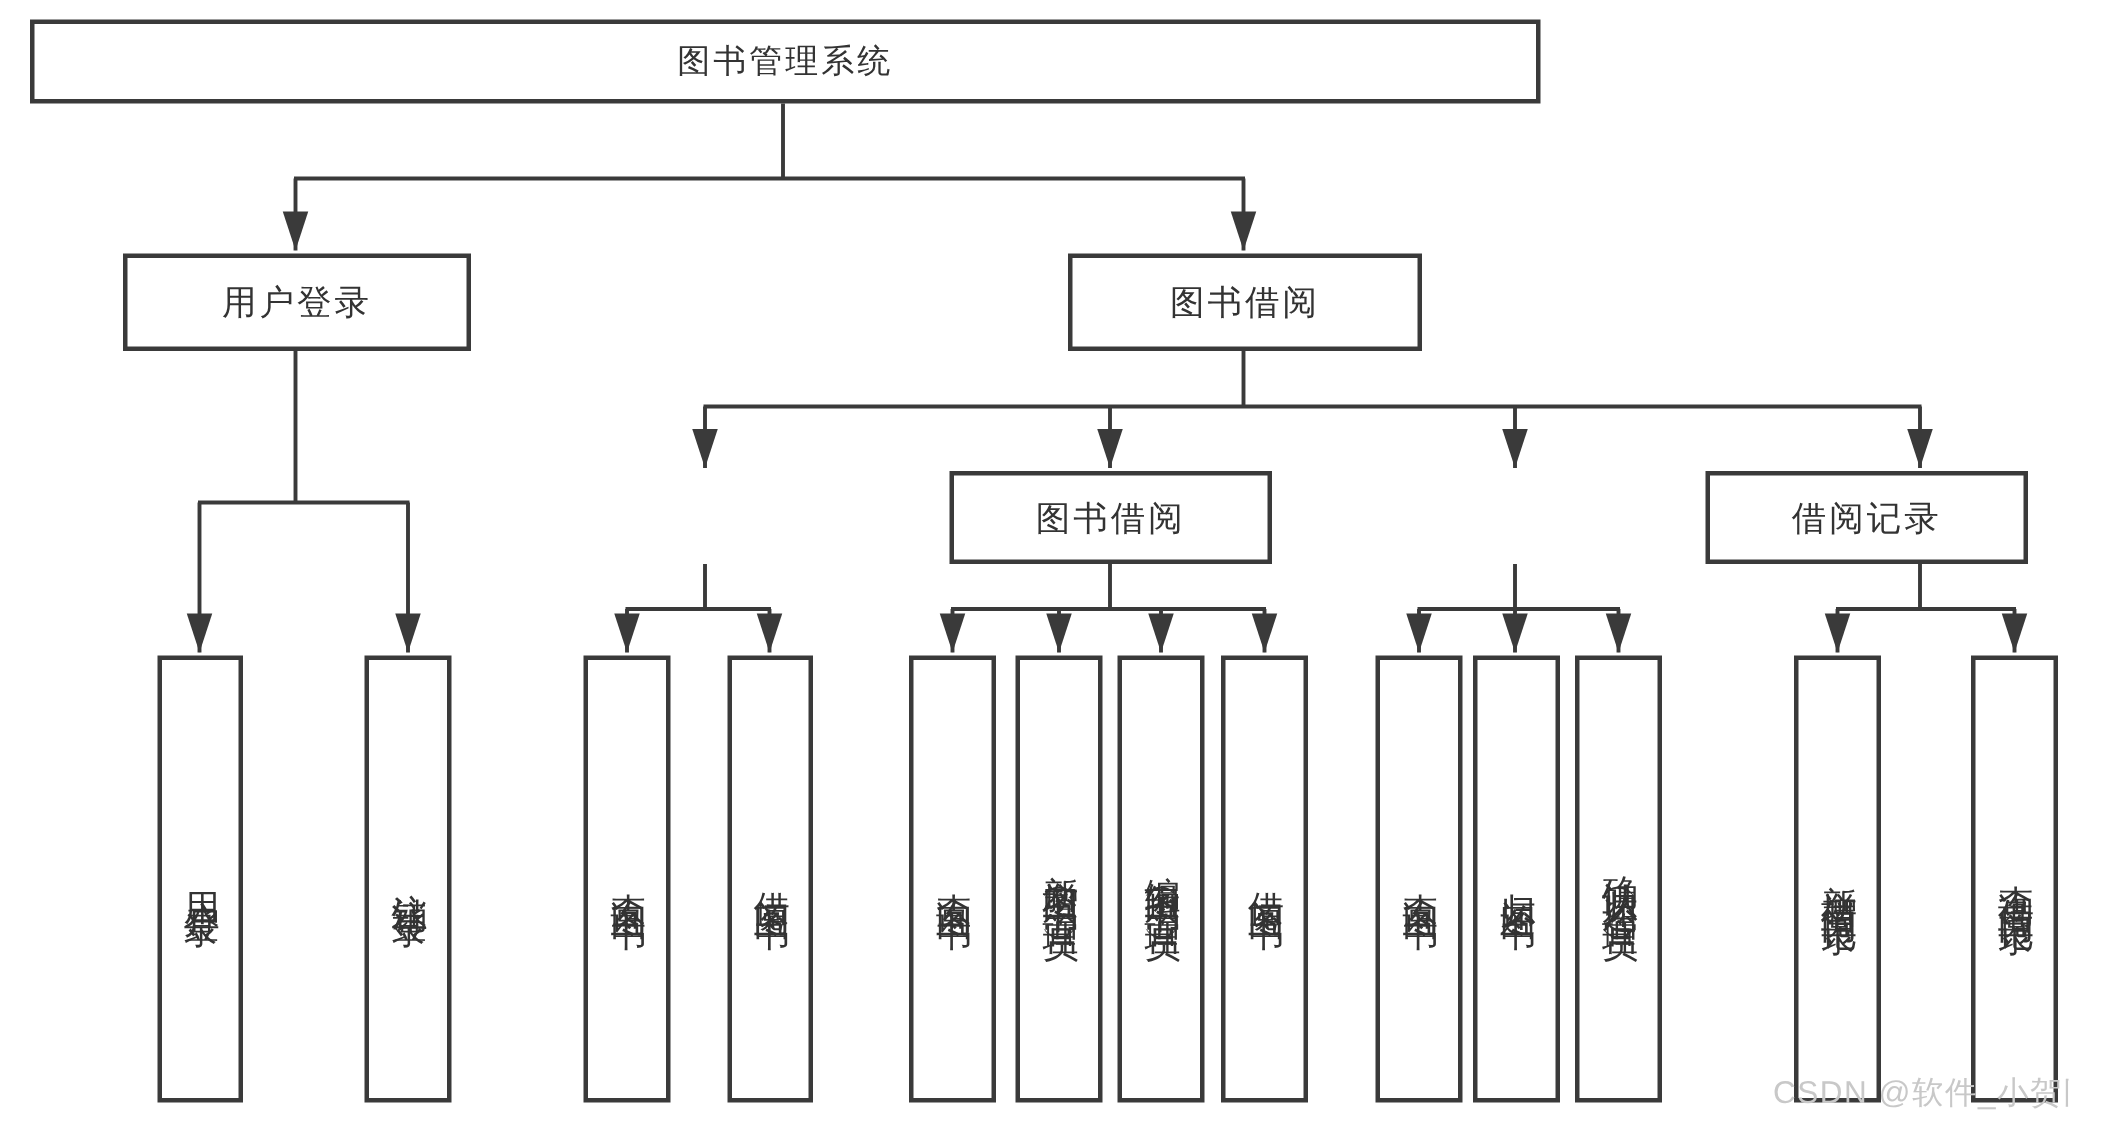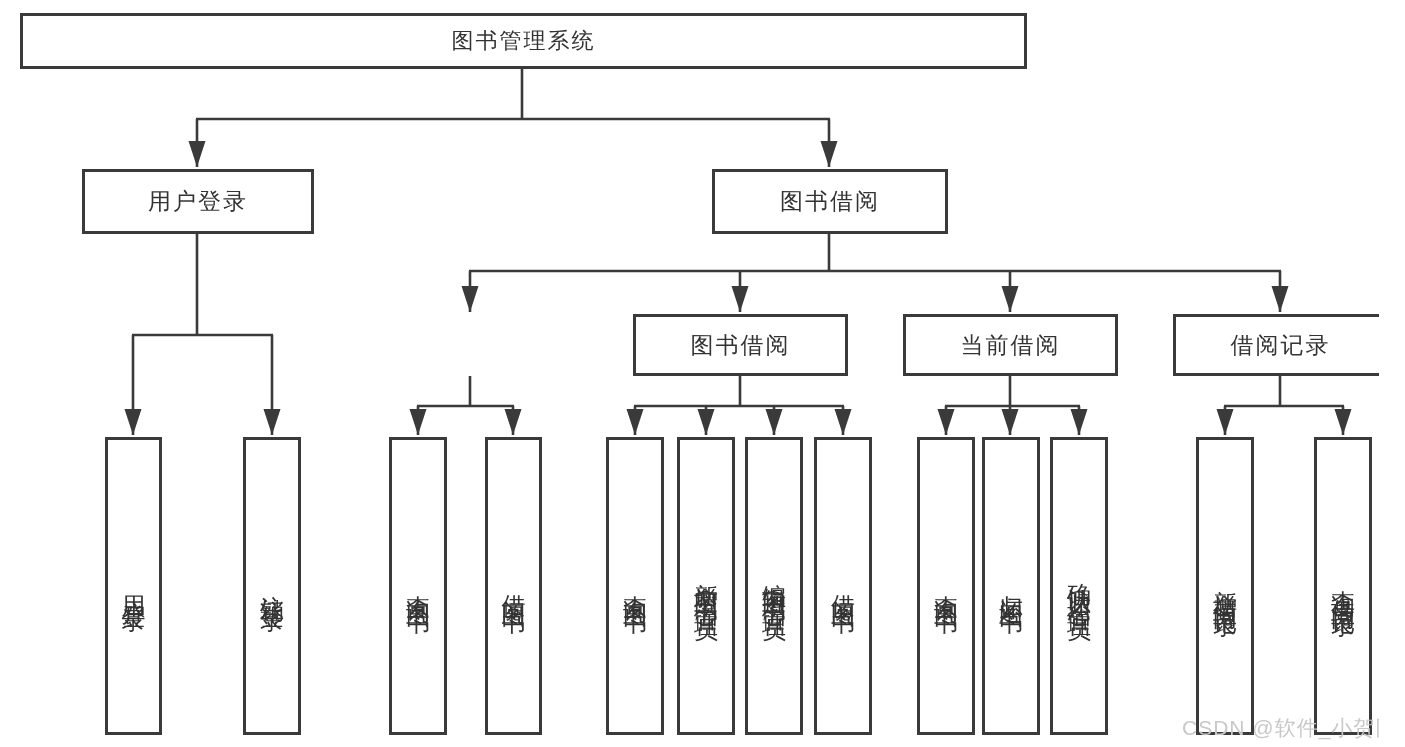--- a/index.html
+++ b/index.html
@@ -134,24 +134,21 @@
   <div class="box" style="left:82px; top:169px; width:232px; height:65px;">
     <span class="h-label">用户登录</span>
   </div>
   <div class="box" style="left:712px; top:169px; width:236px; height:65px;">
     <span class="h-label">图书借阅</span>
   </div>
 
   <div class="box" style="left:633px; top:314px; width:215px; height:62px;">
     <span class="h-label">图书借阅</span>
   </div>
-  <div class="box" style="left:903px; top:314px; width:215px; height:62px;">
-    <span class="h-label">当前借阅</span>
-  </div>
-  <div class="box" style="left:1173px; top:314px; width:215px; height:62px;">
+  <div class="box" style="left:1137px; top:314px; width:215px; height:62px;">
     <span class="h-label">借阅记录</span>
   </div>
 
   <div class="box" style="left:105px; top:437px; width:57px; height:298px;">
     <span class="v-label">用户登录</span>
   </div>
   <div class="box" style="left:243px; top:437px; width:58px; height:298px;">
     <span class="v-label">注销登录</span>
   </div>
 

